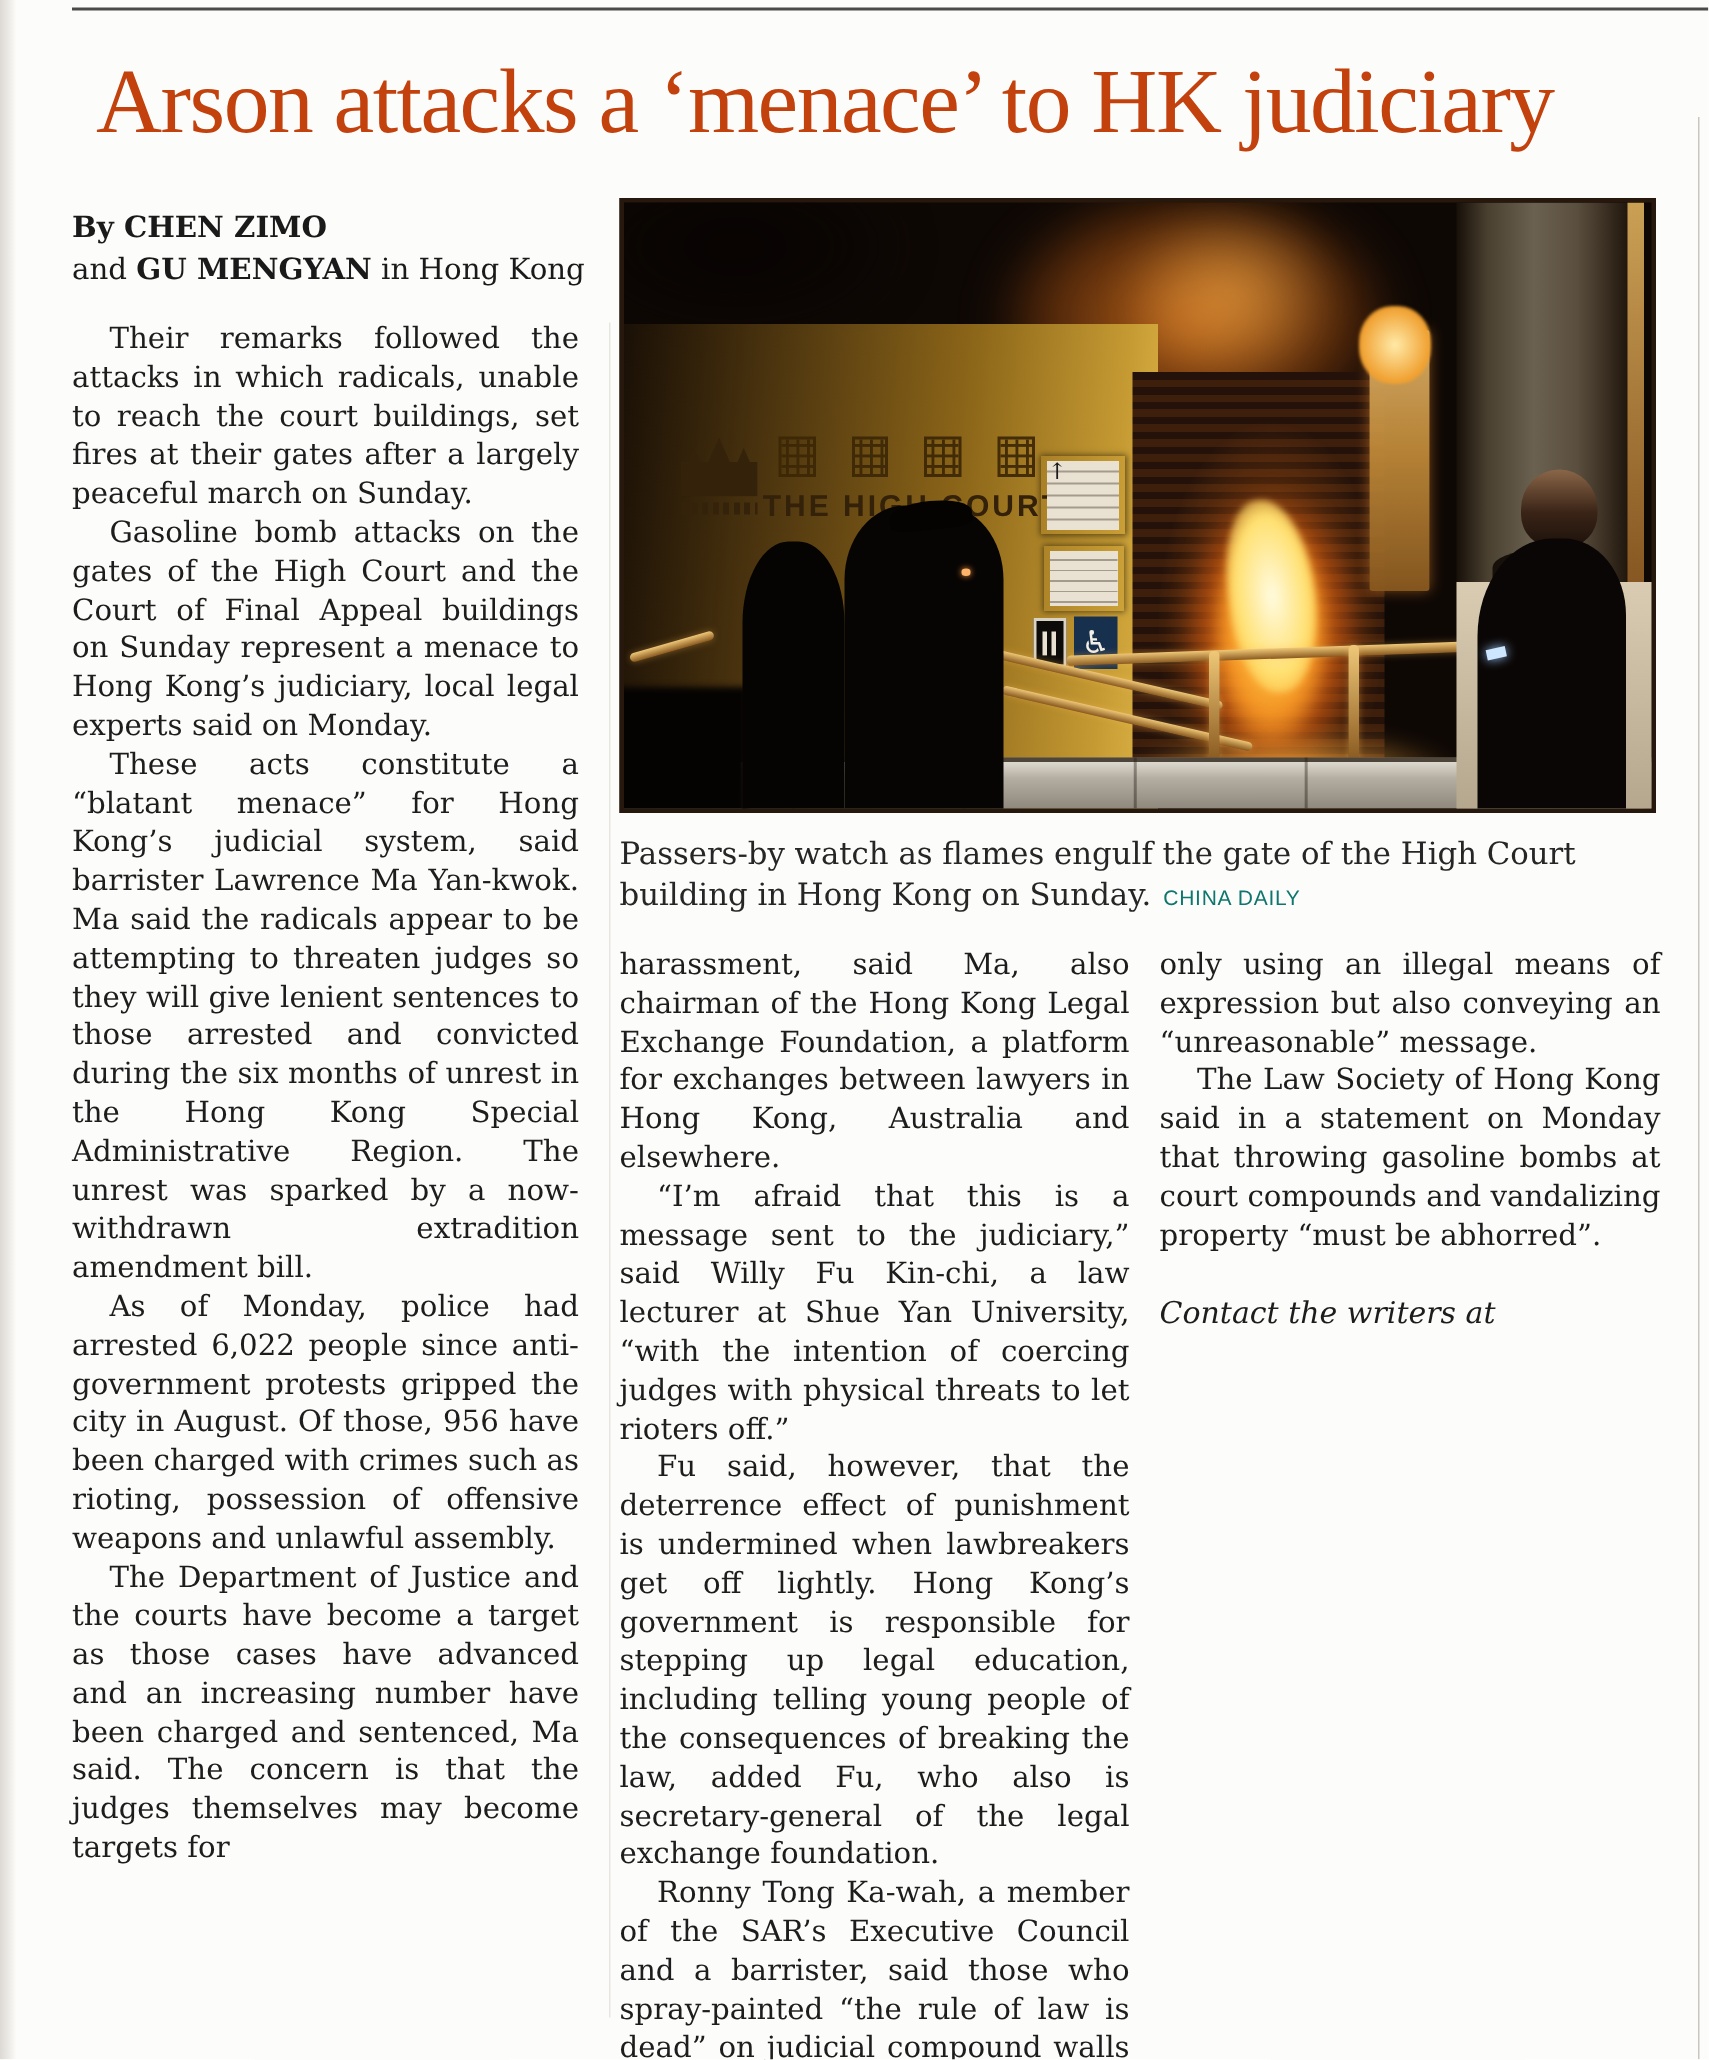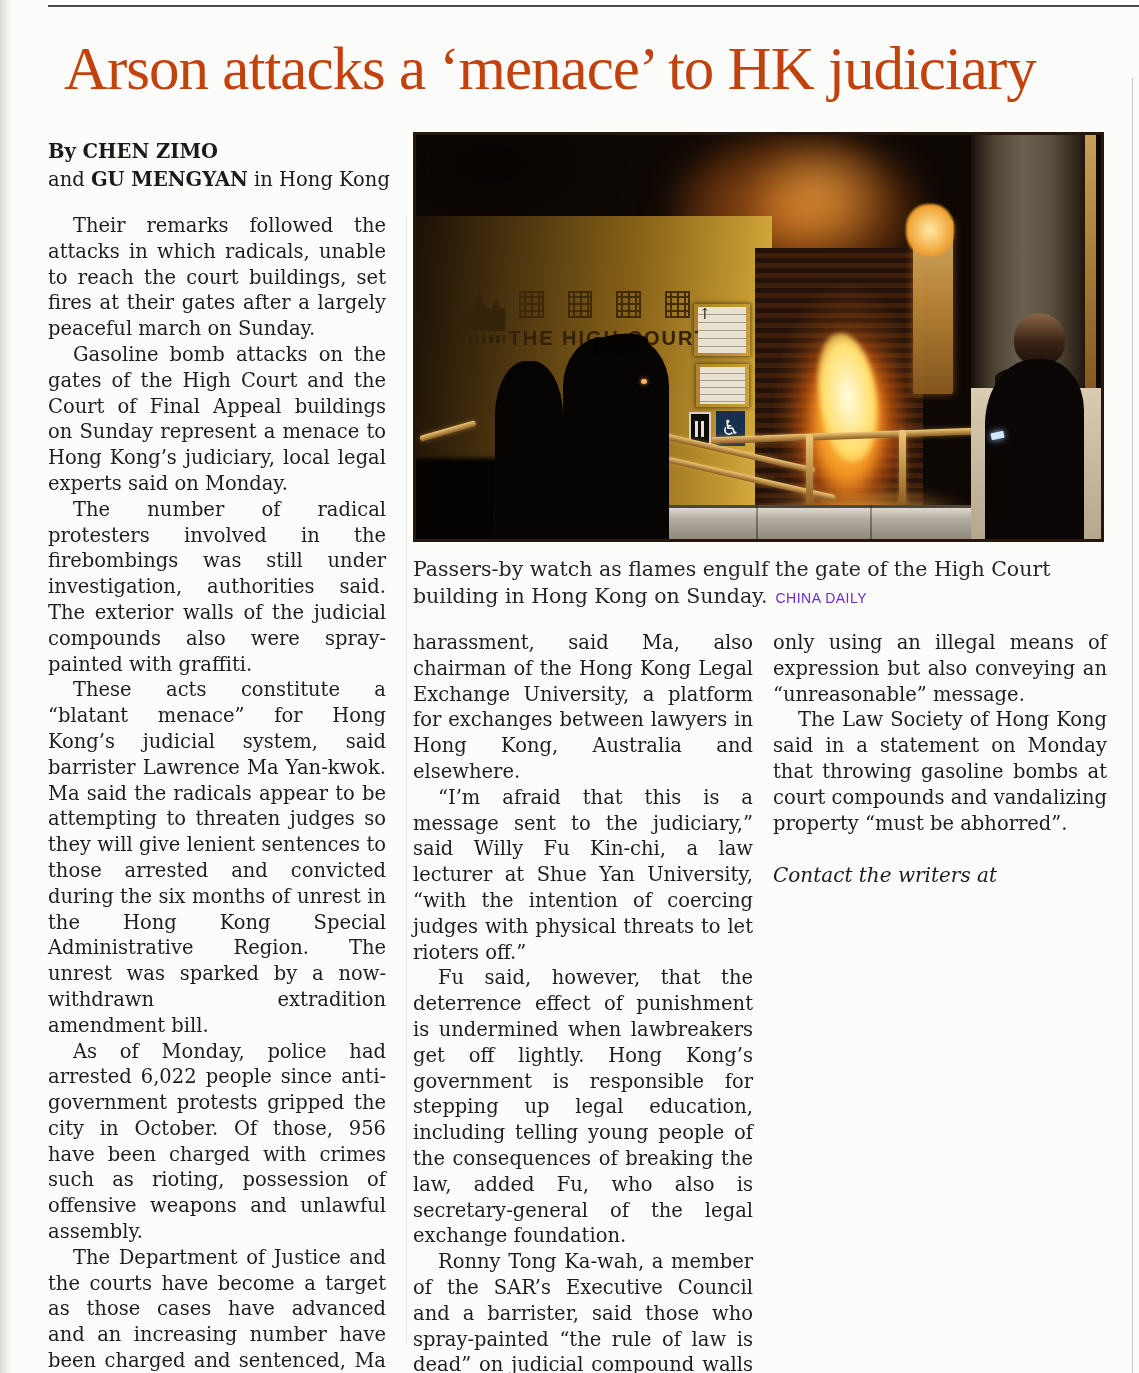--- a/index.html
+++ b/index.html
@@ -115,21 +115,21 @@
   .ph-rp-head{left:87.3%;top:44%;width:7.4%;height:13%;border-radius:50% 50% 42% 42%;
         background:linear-gradient(180deg,#8a6648 0%,#3a2417 55%,#1c110b 100%);}
   .ph-rp-dark{left:83%;top:55.5%;width:14.5%;height:45%;background:#0a0605;
         border-radius:50% 42% 0 0 / 36% 28% 0 0;}
   .ph-phone{left:84%;top:73.5%;width:1.9%;height:1.7%;background:#cfe6ff;
         box-shadow:0 0 7px #9cc8ff;transform:rotate(-12deg);}
 
   .caption{position:absolute;left:413px;top:556px;width:648px;font-size:20.5px;
         line-height:27px;color:#262626;}
   .credit{font-family:"Liberation Sans",sans-serif;font-size:14px;letter-spacing:.5px;
-        color:#6d28d9;margin-left:8px;}
+        color:#0f766e;margin-left:8px;}
 </style>
 </head>
 <body>
 
 <div class="page">
   <div class="scan-edge"></div>
   <div class="top-rule"></div>
   <div class="right-rule"></div>
   <div class="col-rule"></div>
 
@@ -190,27 +190,26 @@
     <div class="ph-phone"></div>
   </div>
 
   <div class="caption">
     <span>Passers-by watch as flames engulf the gate of the High Court building in Hong Kong on Sunday.</span><span class="credit">CHINA DAILY</span>
   </div>
 
   <div class="col col-left">
       <p class="par">Their remarks followed the attacks in which radicals, unable to reach the court buildings, set fires at their gates after a largely peaceful march on Sunday.</p>
       <p class="par">Gasoline bomb attacks on the gates of the High Court and the Court of Final Appeal buildings on Sunday represent a menace to Hong Kong’s judiciary, local legal experts said on Monday.</p>
-      <p class="par">The number of radical protesters involved in the firebombings was still under investigation, authorities said. The exterior walls of the judicial compounds also were spray-painted with graffiti.</p>
       <p class="par">These acts constitute a “blatant menace” for Hong Kong’s judicial system, said barrister Lawrence Ma Yan-kwok. Ma said the radicals appear to be attempting to threaten judges so they will give lenient sentences to those arrested and convicted during the six months of unrest in the Hong Kong Special Administrative Region. The unrest was sparked by a now-withdrawn extradition amendment bill.</p>
-      <p class="par">As of Monday, police had arrested 6,022 people since anti-government protests gripped the city in October. Of those, 956 have been charged with crimes such as rioting, possession of offensive weapons and unlawful assembly.</p>
+      <p class="par">As of Monday, police had arrested 6,022 people since anti-government protests gripped the city in August. Of those, 956 have been charged with crimes such as rioting, possession of offensive weapons and unlawful assembly.</p>
       <p class="par">The Department of Justice and the courts have become a target as those cases have advanced and an increasing number have been charged and sentenced, Ma said. The concern is that the judges themselves may become targets for</p>
     </div>
   <div class="col col-mid">
-      <p class="par cont">harassment, said Ma, also chairman of the Hong Kong Legal Exchange University, a platform for exchanges between lawyers in Hong Kong, Australia and elsewhere.</p>
+      <p class="par cont">harassment, said Ma, also chairman of the Hong Kong Legal Exchange Foundation, a platform for exchanges between lawyers in Hong Kong, Australia and elsewhere.</p>
       <p class="par">“I’m afraid that this is a message sent to the judiciary,” said Willy Fu Kin-chi, a law lecturer at Shue Yan University, “with the intention of coercing judges with physical threats to let rioters off.”</p>
       <p class="par">Fu said, however, that the deterrence effect of punishment is undermined when lawbreakers get off lightly. Hong Kong’s government is responsible for stepping up legal education, including telling young people of the consequences of breaking the law, added Fu, who also is secretary-general of the legal exchange foundation.</p>
       <p class="par">Ronny Tong Ka-wah, a member of the SAR’s Executive Council and a barrister, said those who spray-painted “the rule of law is dead” on judicial compound walls are not</p>
     </div>
   <div class="col col-right">
     <div>
         <p class="par cont">only using an illegal means of expression but also conveying an “unreasonable” message.</p>
         <p class="par">The Law Society of Hong Kong said in a statement on Monday that throwing gasoline bombs at court compounds and vandalizing property “must be abhorred”.</p>
       </div>
     <div class="contact">

